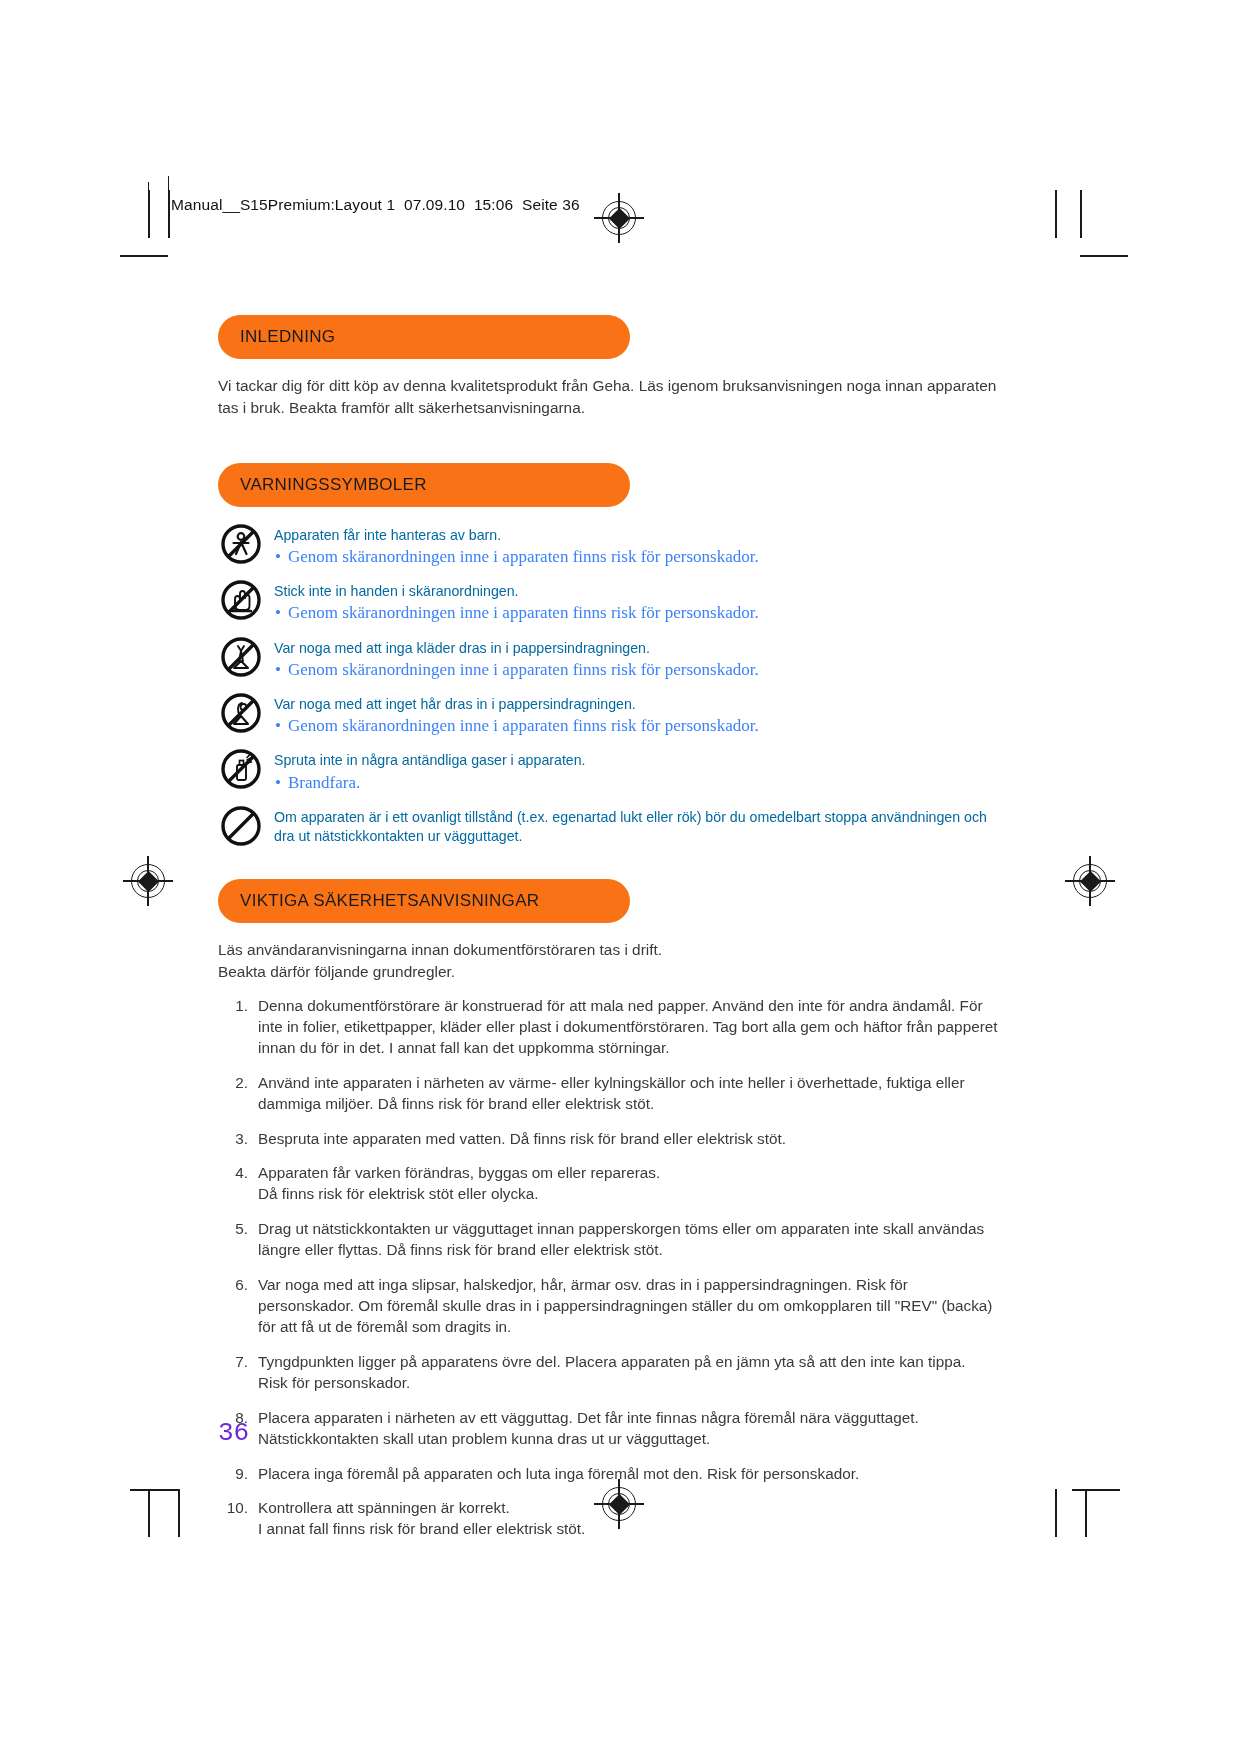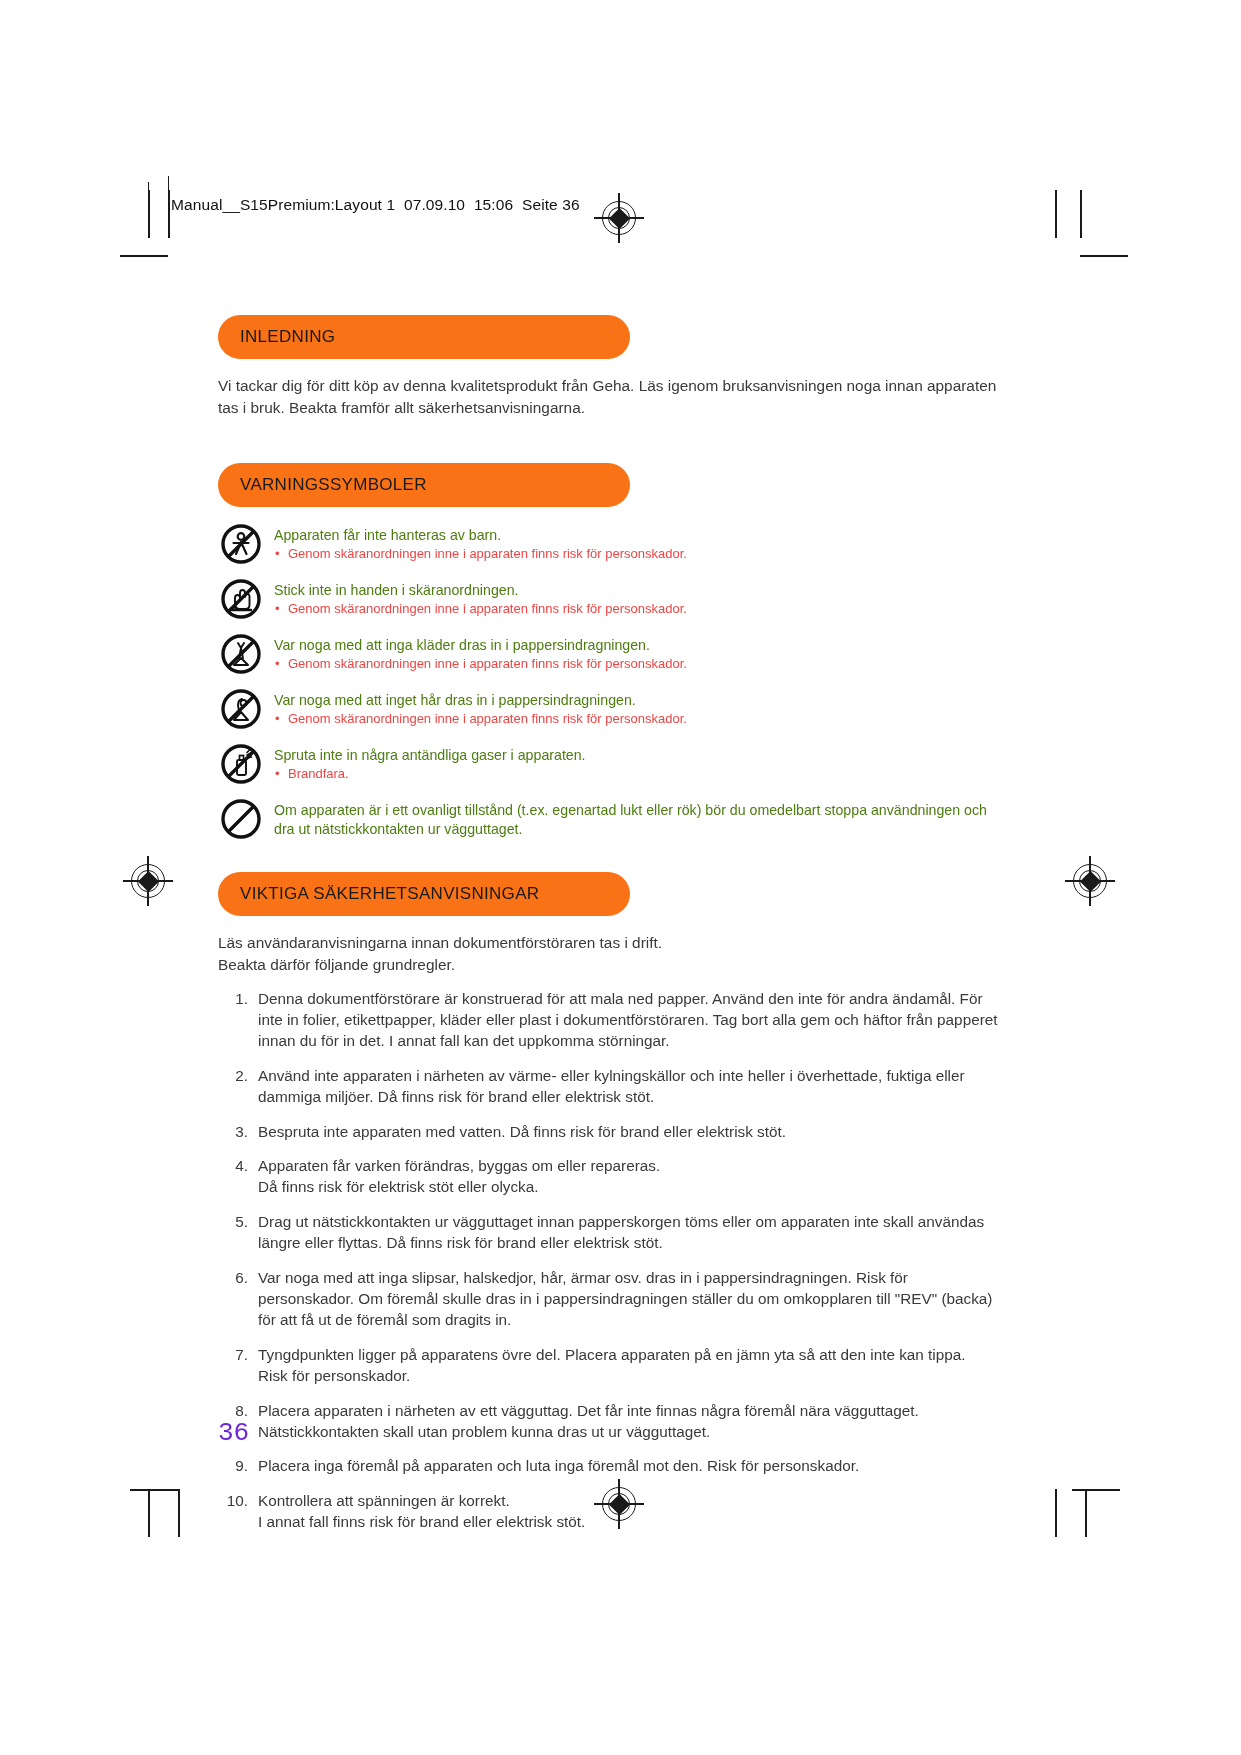--- a/index.html
+++ b/index.html
@@ -118,27 +118,27 @@
     height: 46px;
     margin-right: 10px;
     margin-top: -2px;
   }
   .warn-icon svg { display: block; }
   .warn-body { padding-top: 3px; }
   .warn-head {
     font-family: "Liberation Sans", sans-serif;
     font-size: 14.2px;
     line-height: 1.36;
-    color: #4d7c0f;
+    color: #0369a1;
   }
   .warn-bullet {
-    font-family: Liberation Sans, sans-serif;
-    font-size: 13px;
+    font-family: Liberation Serif, serif;
+    font-size: 17px;
     line-height: 1.36;
-    color: #ef4444;
+    color: #3b82f6;
     padding-left: 14px;
     position: relative;
   }
   .warn-bullet::before {
     content: "\2022";
     position: absolute;
     left: 1px; top: 0;
   }
 
   

